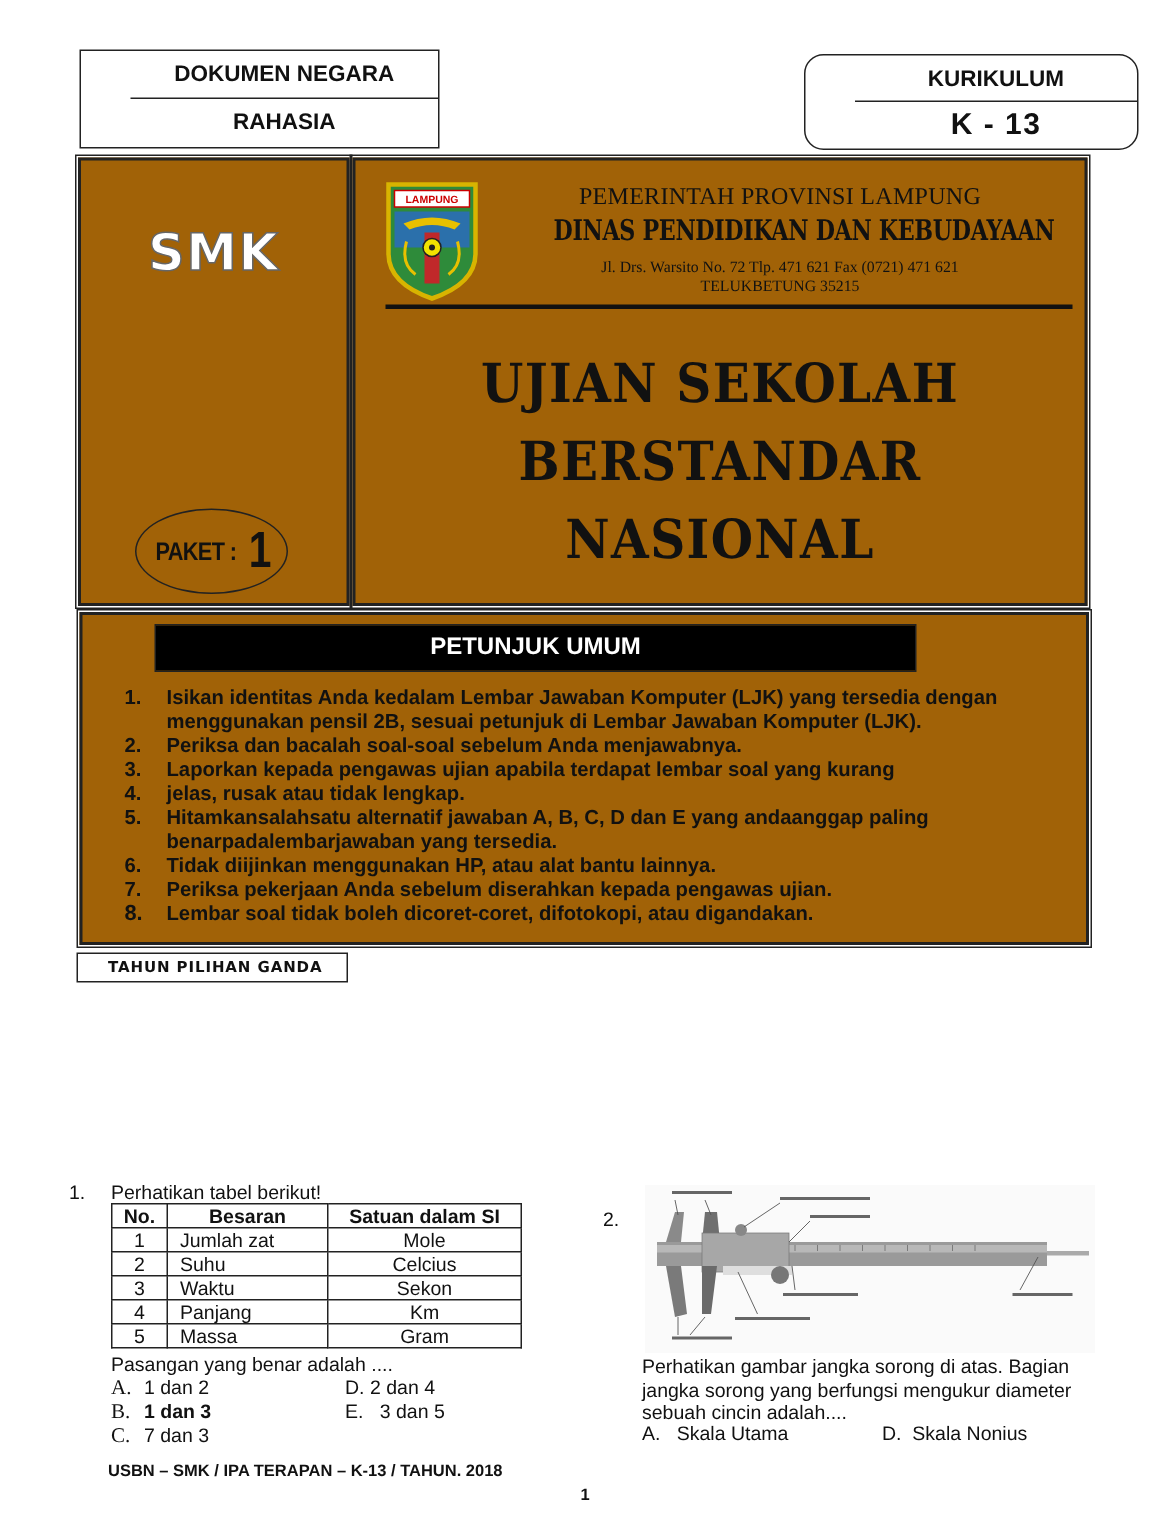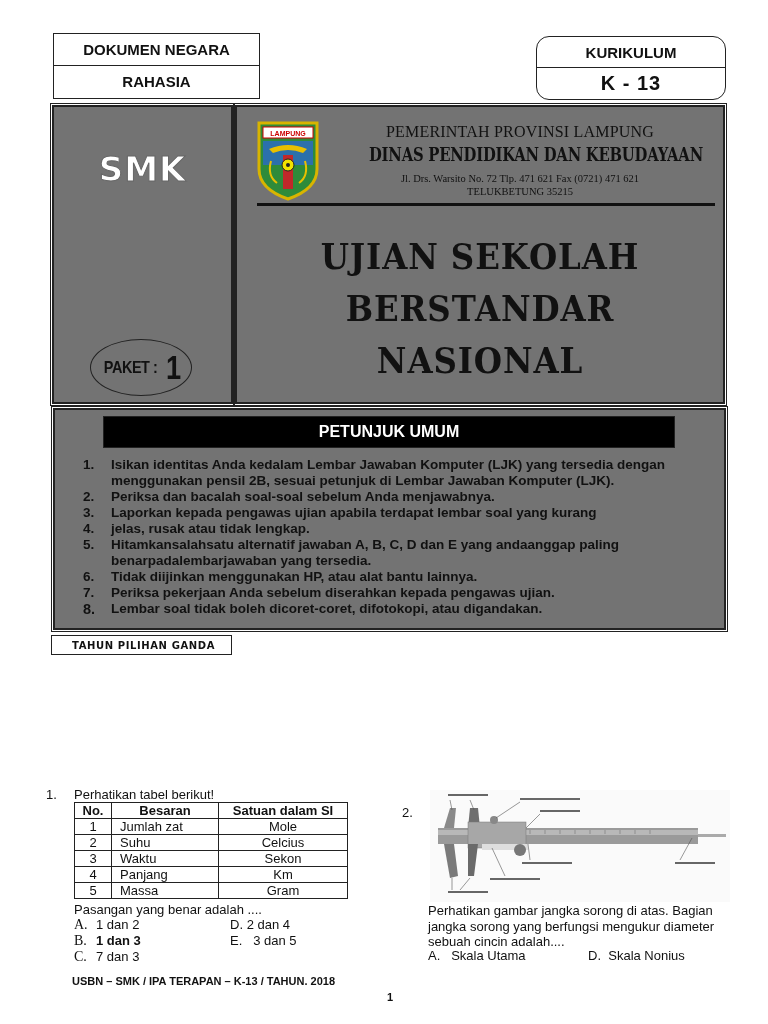--- a/index.html
+++ b/index.html
@@ -1,19 +1,19 @@
 <!DOCTYPE html>
 <html><head>
 <meta charset="utf-8">
 <style>
   html, body { margin: 0; padding: 0; background: #ffffff; }
   body { width: 768px; height: 1024px; position: relative; overflow: hidden; color: #111; font-family: "Liberation Sans", sans-serif; }
   .abs { position: absolute; }
-  .box { position: absolute; border: 1px solid #222; background: #fff; }
-  .dbl { position: absolute; border: 2px solid #222; outline: 1px solid #222; outline-offset: 1px; background: #737373; }
+  .box { position: absolute; border: 1px solid #222; background: #fff; padding-left: 33px; }
+  .dbl { position: absolute; border: 2px solid #222; outline: 1px solid #222; outline-offset: 1px; background: #a16207; }
 
   
   .doc-box { left: 53px; top: 33px; width: 205px; height: 64px; }
   .doc-box .row { height: 31px; display: flex; align-items: center; justify-content: center; font-weight: bold; font-size: 15px; }
   .doc-box .row + .row { border-top: 1px solid #222; }
 
   
   .kur-box { left: 536px; top: 36px; width: 188px; height: 62px; border-radius: 13px; }
   .kur-box .row1 { height: 30px; display: flex; align-items: center; justify-content: center; font-weight: bold; font-size: 15px; border-bottom: 1px solid #222; }
   .kur-box .row2 { height: 31px; display: flex; align-items: center; justify-content: center; font-weight: bold; font-size: 20px; letter-spacing: 1px; }
@@ -33,21 +33,21 @@
   .kop3 { position: absolute; left: 88px; top: 66px; width: 390px; text-align: center; font-family: Liberation Serif, serif; font-size: 10.5px; }
   .kop4 { position: absolute; left: 88px; top: 79px; width: 390px; text-align: center; font-family: "Liberation Serif", serif; font-size: 10.5px; }
   .kop-line { position: absolute; left: 20px; right: 8px; top: 96px; border-top: 3px solid #111; }
   .title { position: absolute; left: 0; right: 0; text-align: center; font-family: "DejaVu Serif", serif; font-weight: bold; font-size: 36px; letter-spacing: 1px; transform: scaleX(0.9); }
   .t1 { top: 128px; }
   .t2 { top: 180px; }
   .t3 { top: 232px; }
 
   
   .instr-panel { left: 53px; top: 408px; width: 669px; height: 218px; }
-  .instr-head { position: absolute; left: 48px; top: 6px; width: 572px; height: 32px; border: 1px solid #222; padding: 0; box-sizing: border-box; }
+  .instr-head { position: absolute; left: 48px; top: 6px; width: 508px; height: 32px; border: 1px solid #222; padding: 0; box-sizing: border-box; }
   .instr-head .bar { background: #000; height: 100%; color: #fff; font-weight: bold; font-size: 16px; display: flex; align-items: center; justify-content: center; }
   .instr-list { position: absolute; left: 28px; top: 47px; width: 620px; margin: 0; padding: 0; list-style: none; font-family: "Liberation Sans Narrow", "Liberation Sans", sans-serif; font-weight: bold; font-size: 13.5px; line-height: 16px; }
   .instr-list li { display: flex; }
   .instr-list .n { width: 28px; flex: none; }
   .instr-list .n.big { font-size: 14.5px; }
   .instr-list .tx { flex: 1; transform-origin: left; }
 
   .pg-box { left: 51px; top: 635px; width: 181px; height: 20px; border: 1.5px solid #222; display: flex; align-items: center; padding-left: 20px; box-sizing: border-box; font-family: "DejaVu Sans", sans-serif; font-weight: bold; font-size: 10px; letter-spacing: 0.6px; }
 
   

